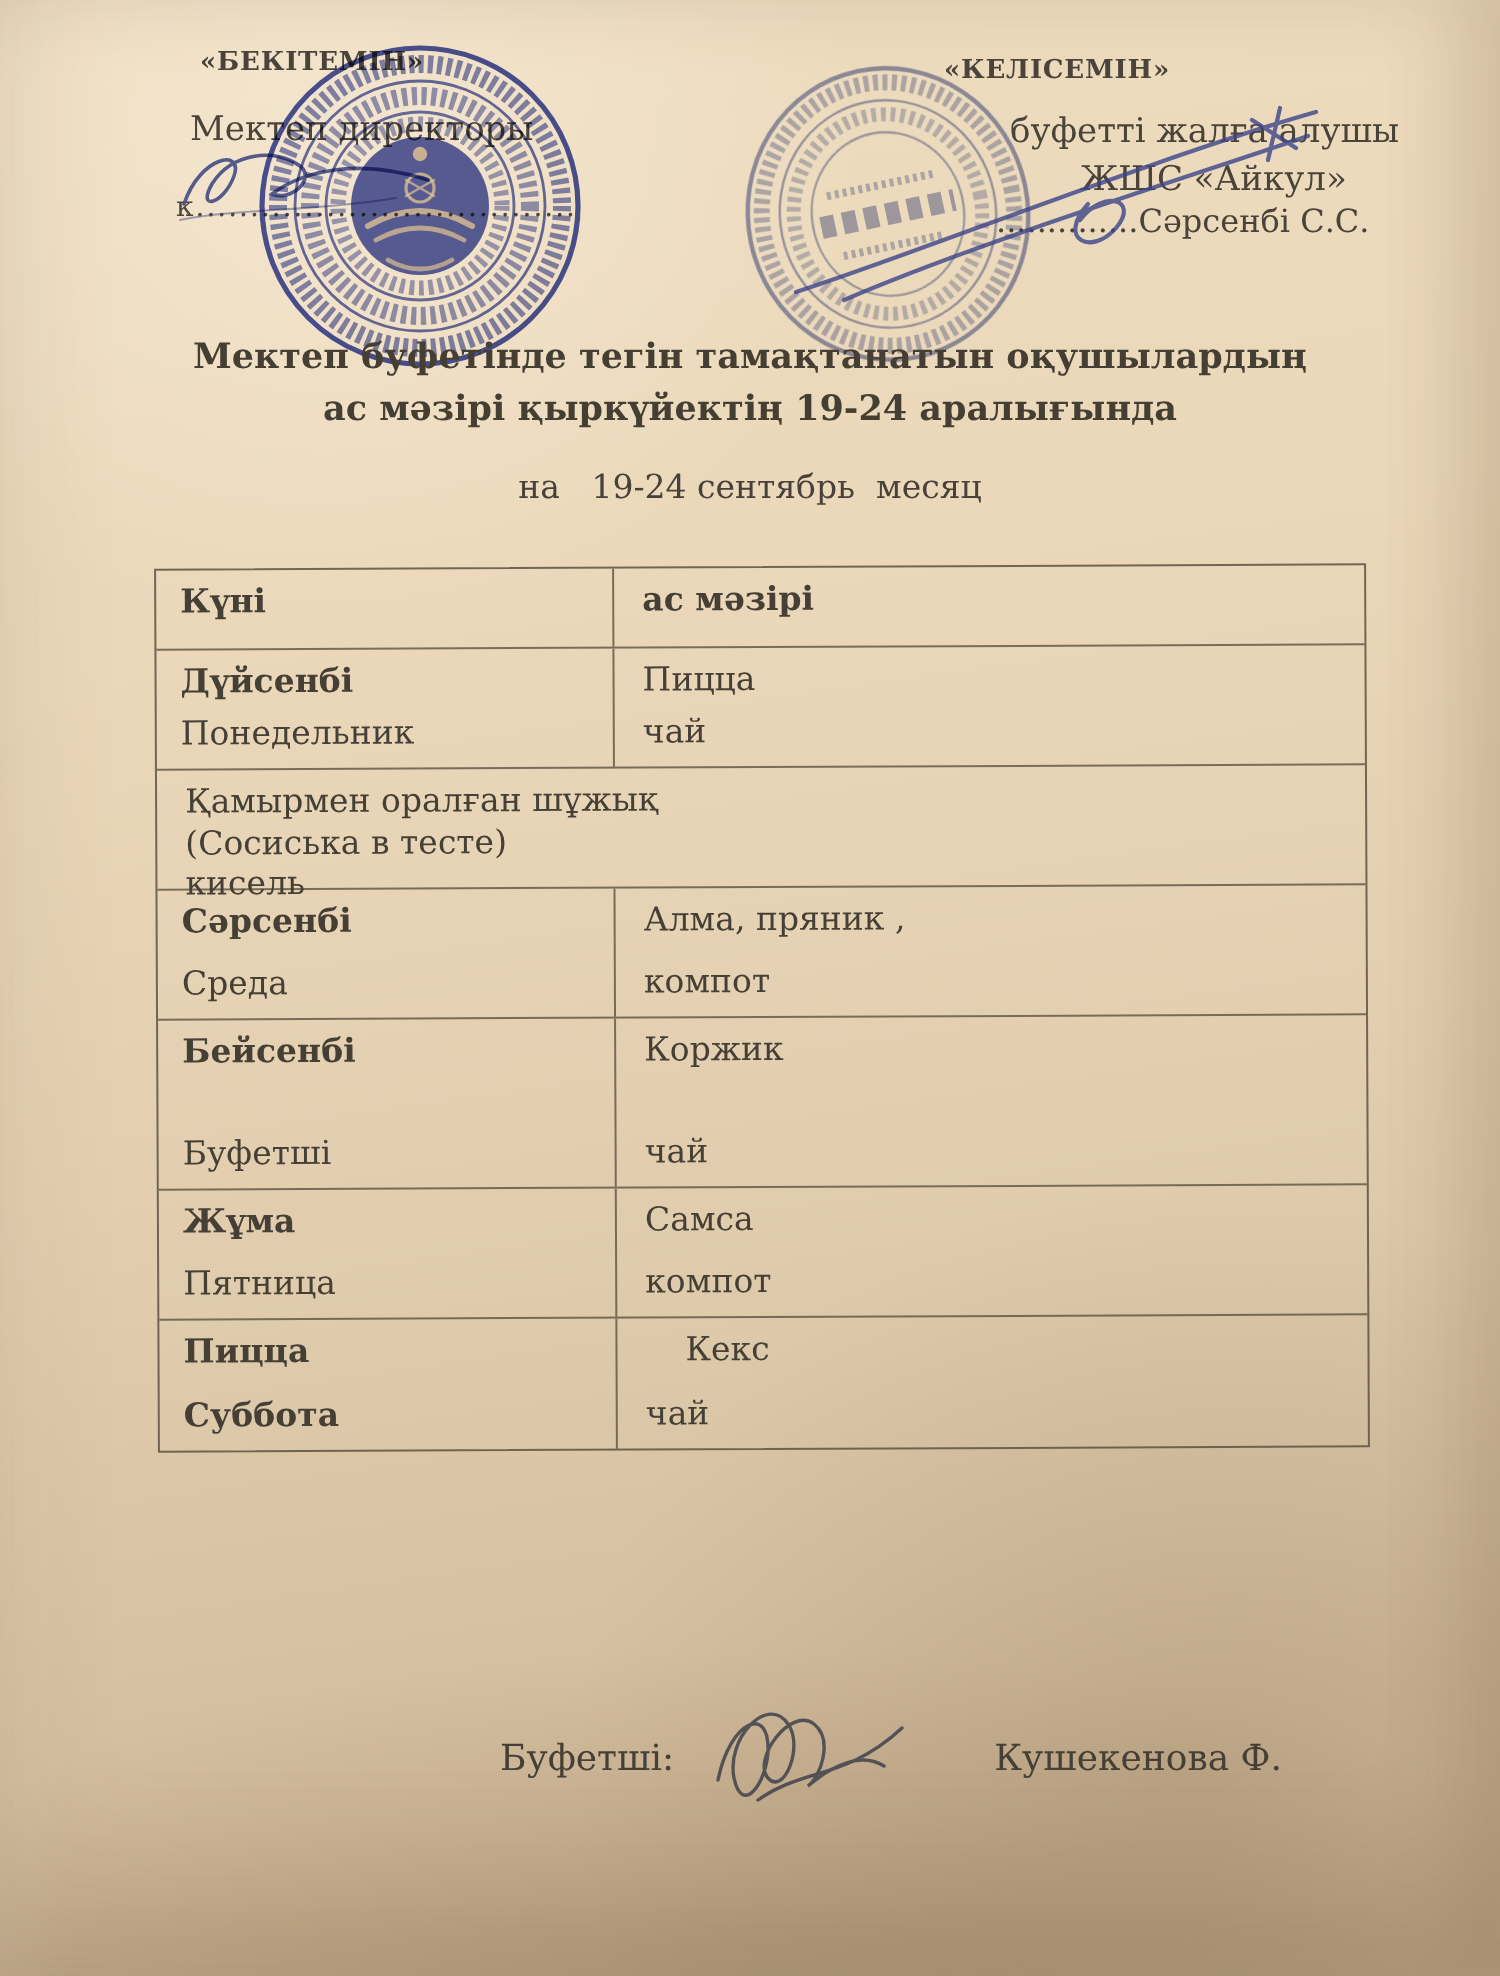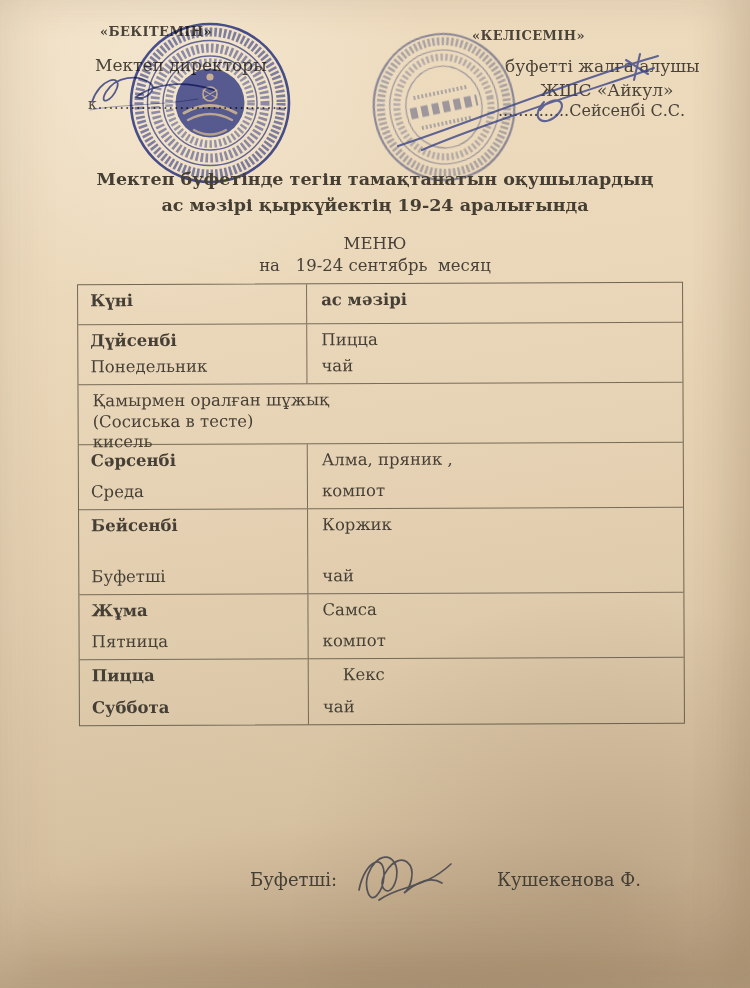--- a/index.html
+++ b/index.html
@@ -92,21 +92,21 @@
       <path d="M76,70 L90,78 M90,70 L76,78" stroke-width="1.2" opacity="0.7"></path>
       <path d="M57,93 Q83,78 109,93" stroke-width="3" opacity="0.8"></path>
       <path d="M61,100 Q83,88 105,100" stroke-width="2.4" opacity="0.75"></path>
       <path d="M67,110 q16,9 32,0" stroke-width="2.4" opacity="0.7"></path>
     </g>
   </svg>
 
   <div class="abs small-head" style="left:472px;top:28px;text-align:right;">«КЕЛІСЕМІН»</div>
   <div class="abs plain" style="left:505px;top:56px;">буфетті жалға алушы</div>
   <div class="abs plain" style="left:540px;top:80px;">ЖШС «Айкул»</div>
-  <div class="abs plain" style="left:498px;top:101px;font-size:16px;">..............Сейсенбі С.С.</div>
+  <div class="abs plain" style="left:498px;top:101px;font-size:16px;">..............Сәрсенбі С.С.</div>
 
   <svg class="abs stamp" style="left:368px;top:30px;transform:rotate(-12deg);" width="152" height="154" viewBox="0 0 152 154">
     <g fill="none" stroke="#5563a8">
       <ellipse cx="76" cy="77" rx="70" ry="73" stroke-width="2.2" opacity="0.62"></ellipse>
       <ellipse cx="76" cy="77" rx="63" ry="66" stroke-width="8" stroke-dasharray="2.5 2.2" opacity="0.42"></ellipse>
       <ellipse cx="76" cy="77" rx="54" ry="57" stroke-width="1.2" opacity="0.55"></ellipse>
       <ellipse cx="76" cy="77" rx="47" ry="50" stroke-width="7" stroke-dasharray="2.4 2.4" opacity="0.36"></ellipse>
       <ellipse cx="76" cy="77" rx="38" ry="41" stroke-width="1.2" opacity="0.5"></ellipse>
       <path d="M48,62 H104" stroke-width="4" stroke-dasharray="2 2" opacity="0.4"></path>
       <path d="M42,77 H110" stroke-width="11" stroke-dasharray="7 4" opacity="0.5"></path>
@@ -122,21 +122,20 @@
       <path d="M236,14 l22,14 M250,8 l-6,26"></path>
     </g>
   </svg>
 
   <div class="abs doc-title">
     <div>Мектеп буфетінде тегін тамақтанатын оқушылардың</div>
     <div>ас мәзірі  қыркүйектің 19-24 аралығында</div>
   </div>
 
   <div class="abs menu-head">
-    <div>МЕНЮ</div>
     <div class="ws-pre">на   19-24 сентябрь  месяц</div>
   </div>
 
   <div class="abs menu-table">
 
     <div class="t-row rh-head">
       <div class="cell day th">
         <span>Күні</span>
       </div>
       <div class="cell menu th">

